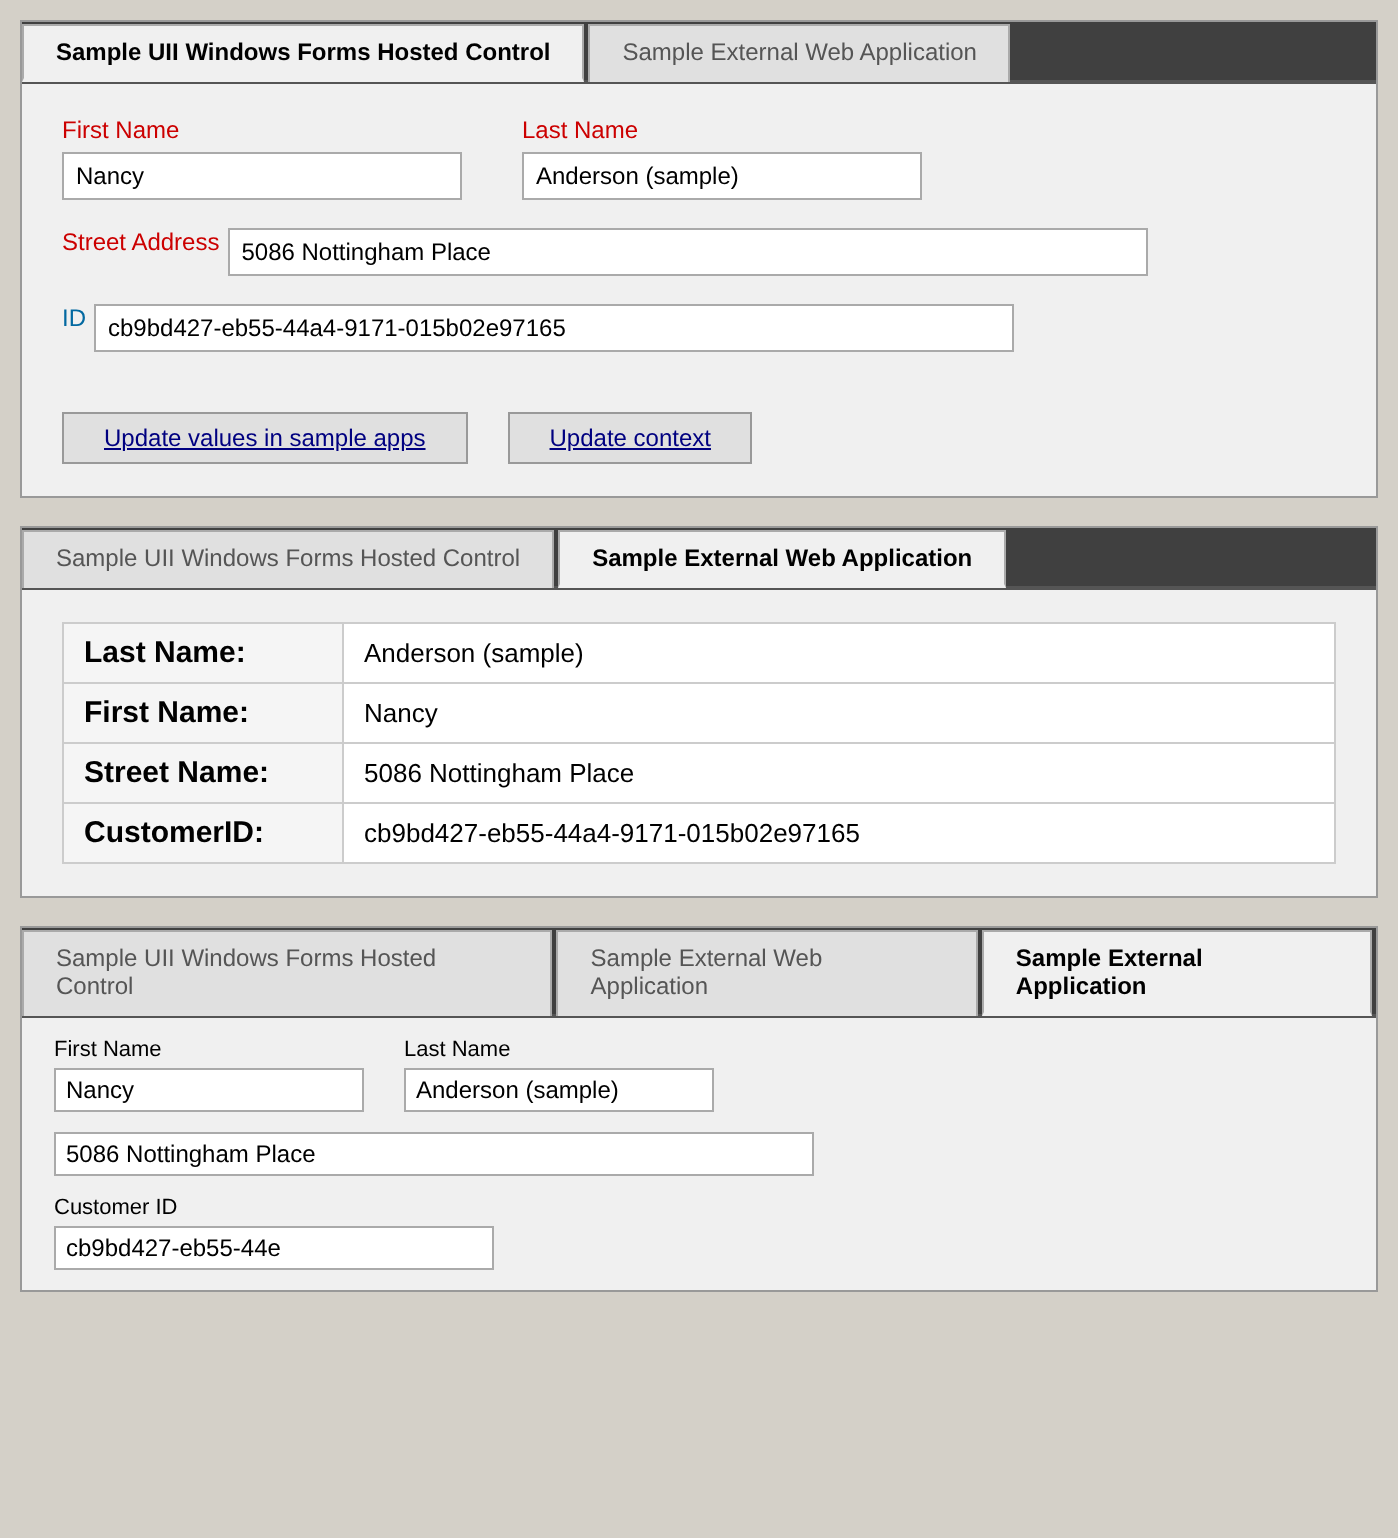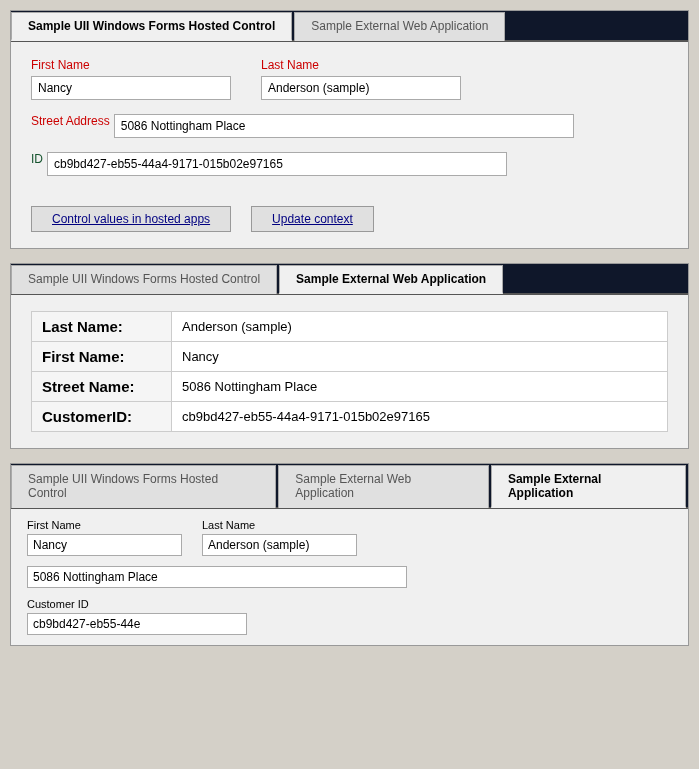--- a/index.html
+++ b/index.html
@@ -15,21 +15,21 @@
     .panel {
       background: #f0f0f0;
       border: 1px solid #999;
       margin-bottom: 14px;
     }
 
     
     .tab-bar {
       display: flex;
       border-bottom: 2px solid #555;
-      background: #0f172a;
+      background: #404040;
     }
     .tab {
       padding: 6px 16px;
       font-size: 12px;
       color: #555;
       border: 1px solid #aaa;
       border-bottom: none;
       background: #e0e0e0;
       cursor: pointer;
       margin-right: 2px;
@@ -59,21 +59,21 @@
       display: flex;
       flex-direction: column;
       gap: 4px;
     }
 
     .field-label {
       font-size: 12px;
       color: #cc0000;
     }
     .field-label.black {
-      color: #14532d;
+      color: #0369a1;
     }
 
     .field-input {
       border: 1px solid #aaa;
       background: #fff;
       padding: 3px 6px;
       font-size: 12px;
       height: 24px;
     }
 
@@ -187,21 +187,21 @@
     </div>
     <div class="field-full">
       <label class="field-label">Street Address</label>
       <input class="field-input field-input-full" type="text" value="5086 Nottingham Place" style="">
     </div>
     <div class="field-full">
       <label class="field-label black">ID</label>
       <input class="field-input field-input-full" type="text" value="cb9bd427-eb55-44a4-9171-015b02e97165" style="">
     </div>
     <div class="btn-row">
-      <button class="btn">Control values in hosted apps</button>
+      <button class="btn">Update values in sample apps</button>
       <button class="btn">Update context</button>
     </div>
   </div>
 </div>
 
 <div class="panel panel2">
   <div class="tab-bar">
     <div class="tab">Sample UII Windows Forms Hosted Control</div>
     <div class="tab active">Sample External Web Application</div>
   </div>

